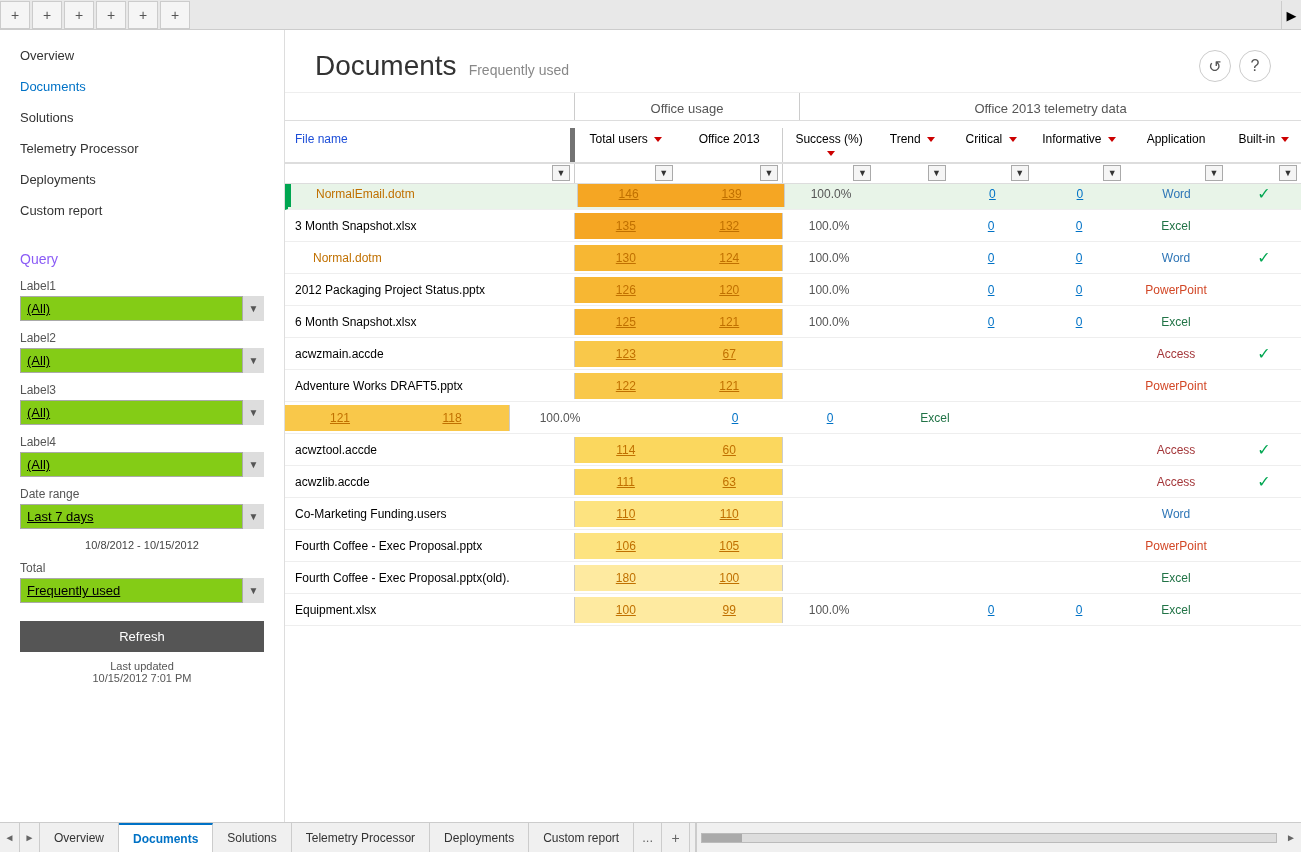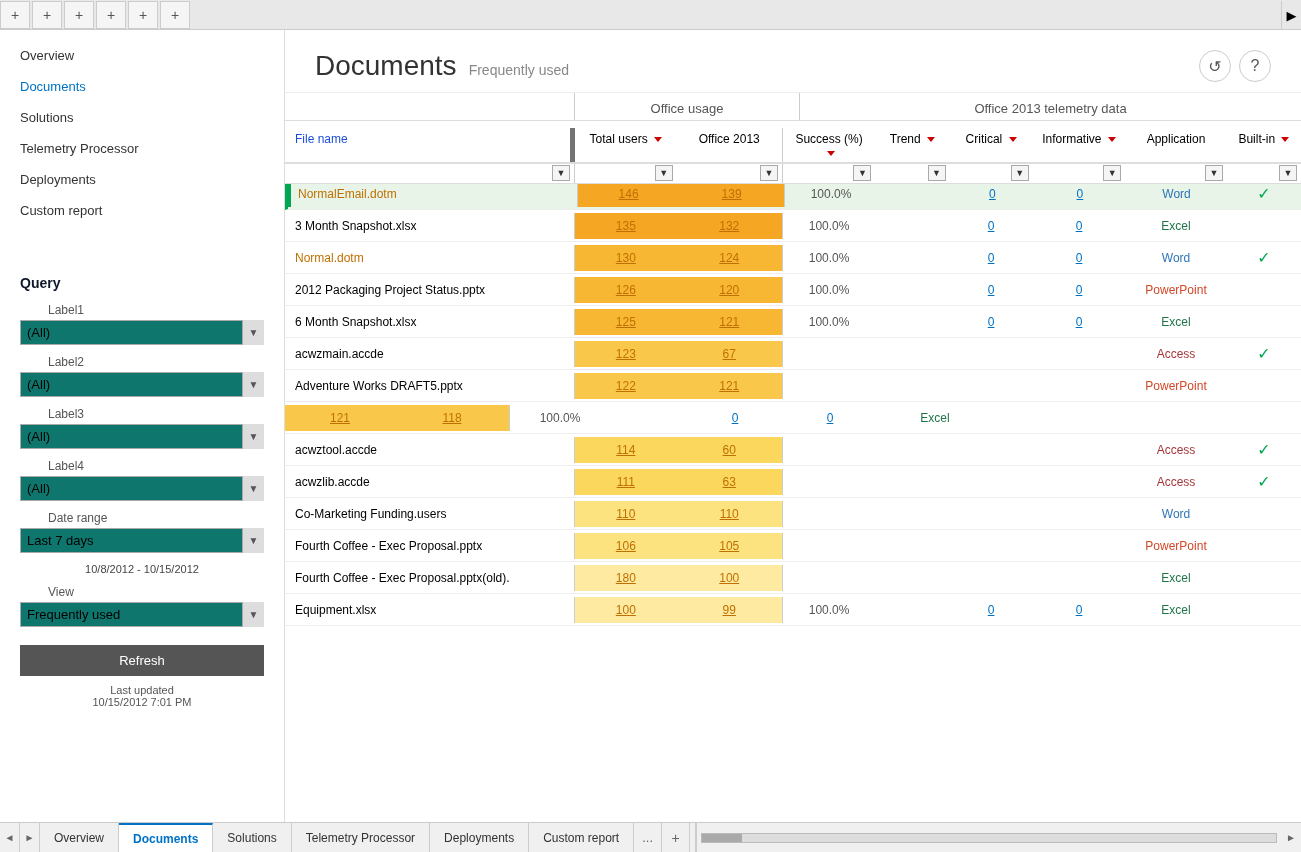--- a/index.html
+++ b/index.html
@@ -54,41 +54,41 @@
       font-size: 13px;
     }
     .sidebar-nav-item.active { color: #0072c6; }
 
     .sidebar-query {
       padding: 10px 20px;
       flex: 1;
     }
     .query-title {
       font-size: 14px;
-      font-weight: bold;
-      color: #0f172a;
+      font-weight: normal;
+      color: #8b5cf6;
       margin-bottom: 12px;
-      margin-top: 24px;
     }
     .query-field { margin-bottom: 10px; }
-    .query-label { font-size: 12px; color: #555; margin-bottom: 3px; margin-left: 28px; }
+    .query-label { font-size: 12px; color: #555; margin-bottom: 3px; }
     .select-wrapper {
       position: relative;
       display: flex;
       align-items: center;
     }
     .select-wrapper select {
       width: 100%;
       padding: 4px 24px 4px 6px;
       border: 1px solid #aaa;
-      background: #0f766e;
+      background: #84cc16;
       font-size: 13px;
       appearance: none;
       -webkit-appearance: none;
       cursor: pointer;
+      text-decoration: underline;
     }
     .select-arrow {
       position: absolute;
       right: 0;
       top: 0;
       bottom: 0;
       width: 22px;
       background: #ddd;
       border-left: 1px solid #aaa;
       display: flex;
@@ -299,21 +299,21 @@
     }
     .cell-total { width: 110px; text-align: center; }
     .cell-office2013 { width: 115px; text-align: center; border-right: 1px solid #ccc; }
     .cell-success { width: 100px; text-align: center; color: #555; }
     .cell-trend { width: 80px; text-align: center; }
     .cell-critical { width: 90px; text-align: center; }
     .cell-informative { width: 100px; text-align: center; }
     .cell-application { width: 110px; text-align: center; }
     .cell-builtin { width: 80px; text-align: center; }
 
-    .file-link { color: #c07000; text-decoration: none; cursor: pointer; }
+    .file-link { color: #c07000; text-decoration: none; cursor: pointer; margin-left: 18px; }
     .num-link { color: #c07000; text-decoration: underline; cursor: pointer; }
     .zero-link { color: #0072c6; text-decoration: underline; cursor: pointer; }
     .check-mark { color: #00a651; font-size: 16px; }
 
     
     .bottom-tabs {
       height: 30px;
       background: #f0f0f0;
       border-top: 1px solid #ccc;
       display: flex;
@@ -450,21 +450,21 @@
           <select>
             <option>Last 7 days</option>
           </select>
           <div class="select-arrow">▼</div>
         </div>
       </div>
 
       <div class="date-range-text">10/8/2012 - 10/15/2012</div>
 
       <div class="query-field">
-        <div class="query-label">View</div>
+        <div class="query-label">Total</div>
         <div class="select-wrapper">
           <select>
             <option>Frequently used</option>
           </select>
           <div class="select-arrow">▼</div>
         </div>
       </div>
 
       <button class="refresh-btn">Refresh</button>
 

